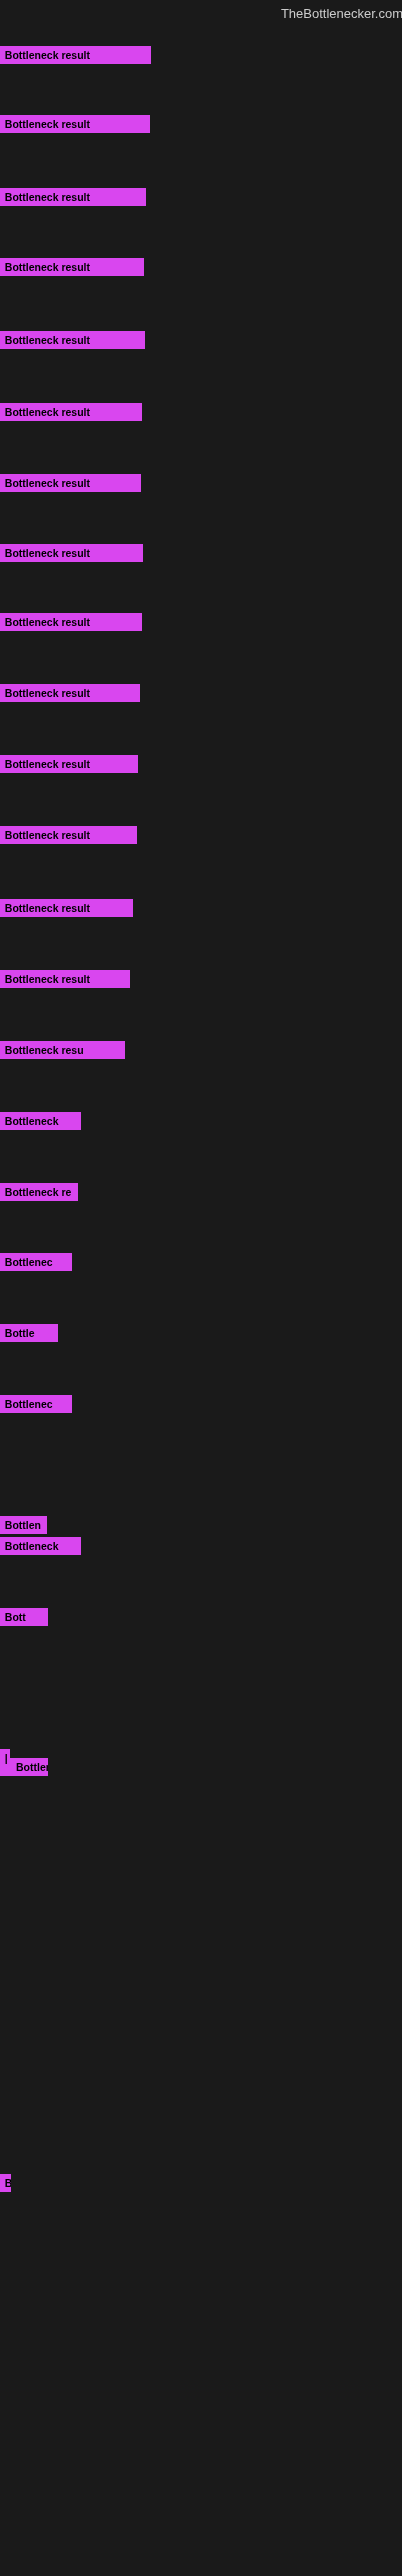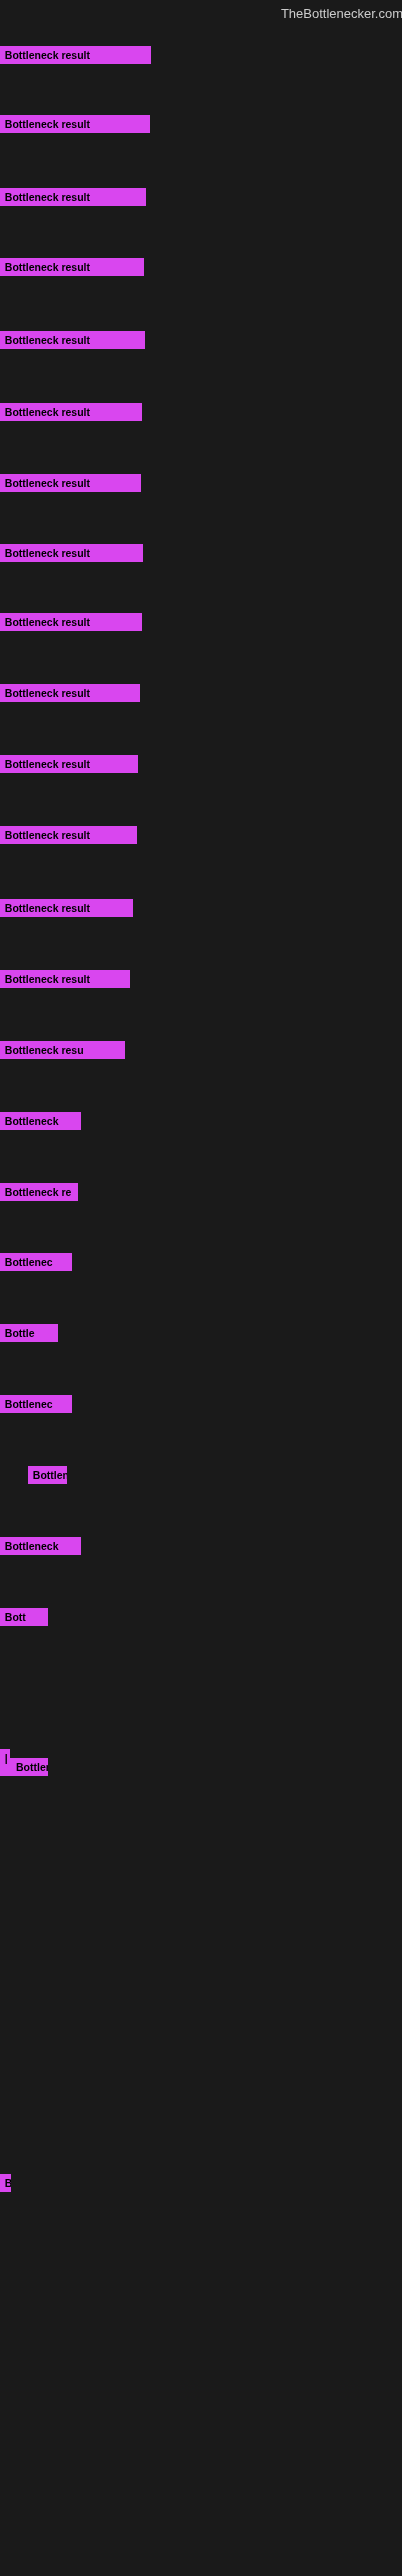--- a/index.html
+++ b/index.html
@@ -55,20 +55,20 @@
     <div class="bottleneck-item" style="top: 755px; width: 138px;">Bottleneck result</div>
     <div class="bottleneck-item" style="top: 826px; width: 137px;">Bottleneck result</div>
     <div class="bottleneck-item" style="top: 899px; width: 133px;">Bottleneck result</div>
     <div class="bottleneck-item" style="top: 970px; width: 130px;">Bottleneck result</div>
     <div class="bottleneck-item" style="top: 1041px; width: 125px;">Bottleneck resu</div>
     <div class="bottleneck-item" style="top: 1112px; width: 81px;">Bottleneck</div>
     <div class="bottleneck-item" style="top: 1183px; width: 78px;">Bottleneck re</div>
     <div class="bottleneck-item" style="top: 1253px; width: 72px;">Bottlenec</div>
     <div class="bottleneck-item" style="top: 1324px; width: 58px;">Bottle</div>
     <div class="bottleneck-item" style="top: 1395px; width: 72px;">Bottlenec</div>
-    <div class="bottleneck-item" style="top: 1466px; width: 39px; margin-left: 28px;">Bottlen</div>
+    <div class="bottleneck-item" style="top: 1516px; width: 47px;">Bottlen</div>
     <div class="bottleneck-item" style="top: 1537px; width: 81px;">Bottleneck</div>
     <div class="bottleneck-item" style="top: 1608px; width: 48px;">Bott</div>
     <div class="bottleneck-item" style="top: 1758px; width: 48px; padding-left: 16px;">Bottlene</div>
     <div class="bottleneck-item" style="top: 1749px; width: 9.7px;">|</div>
     <div class="bottleneck-item" style="top: 2174px; width: 11.3px;">B</div>
   </div>
 
 
 </body></html>

